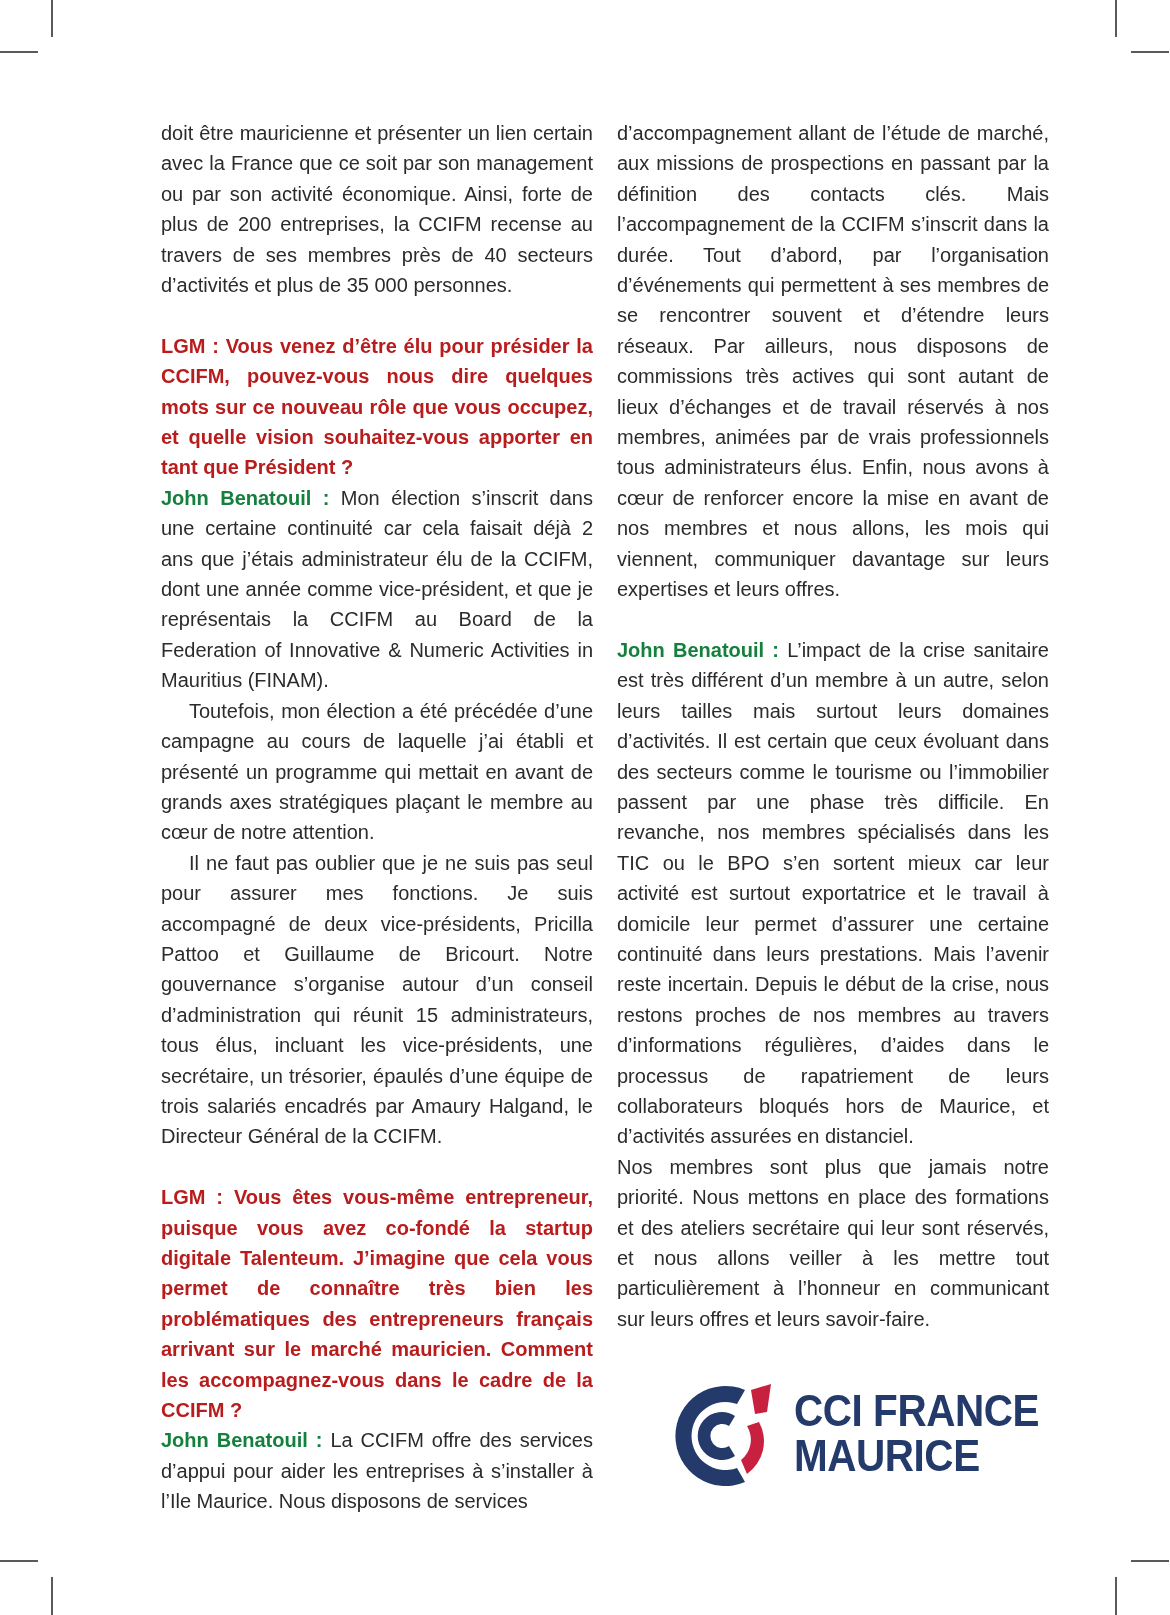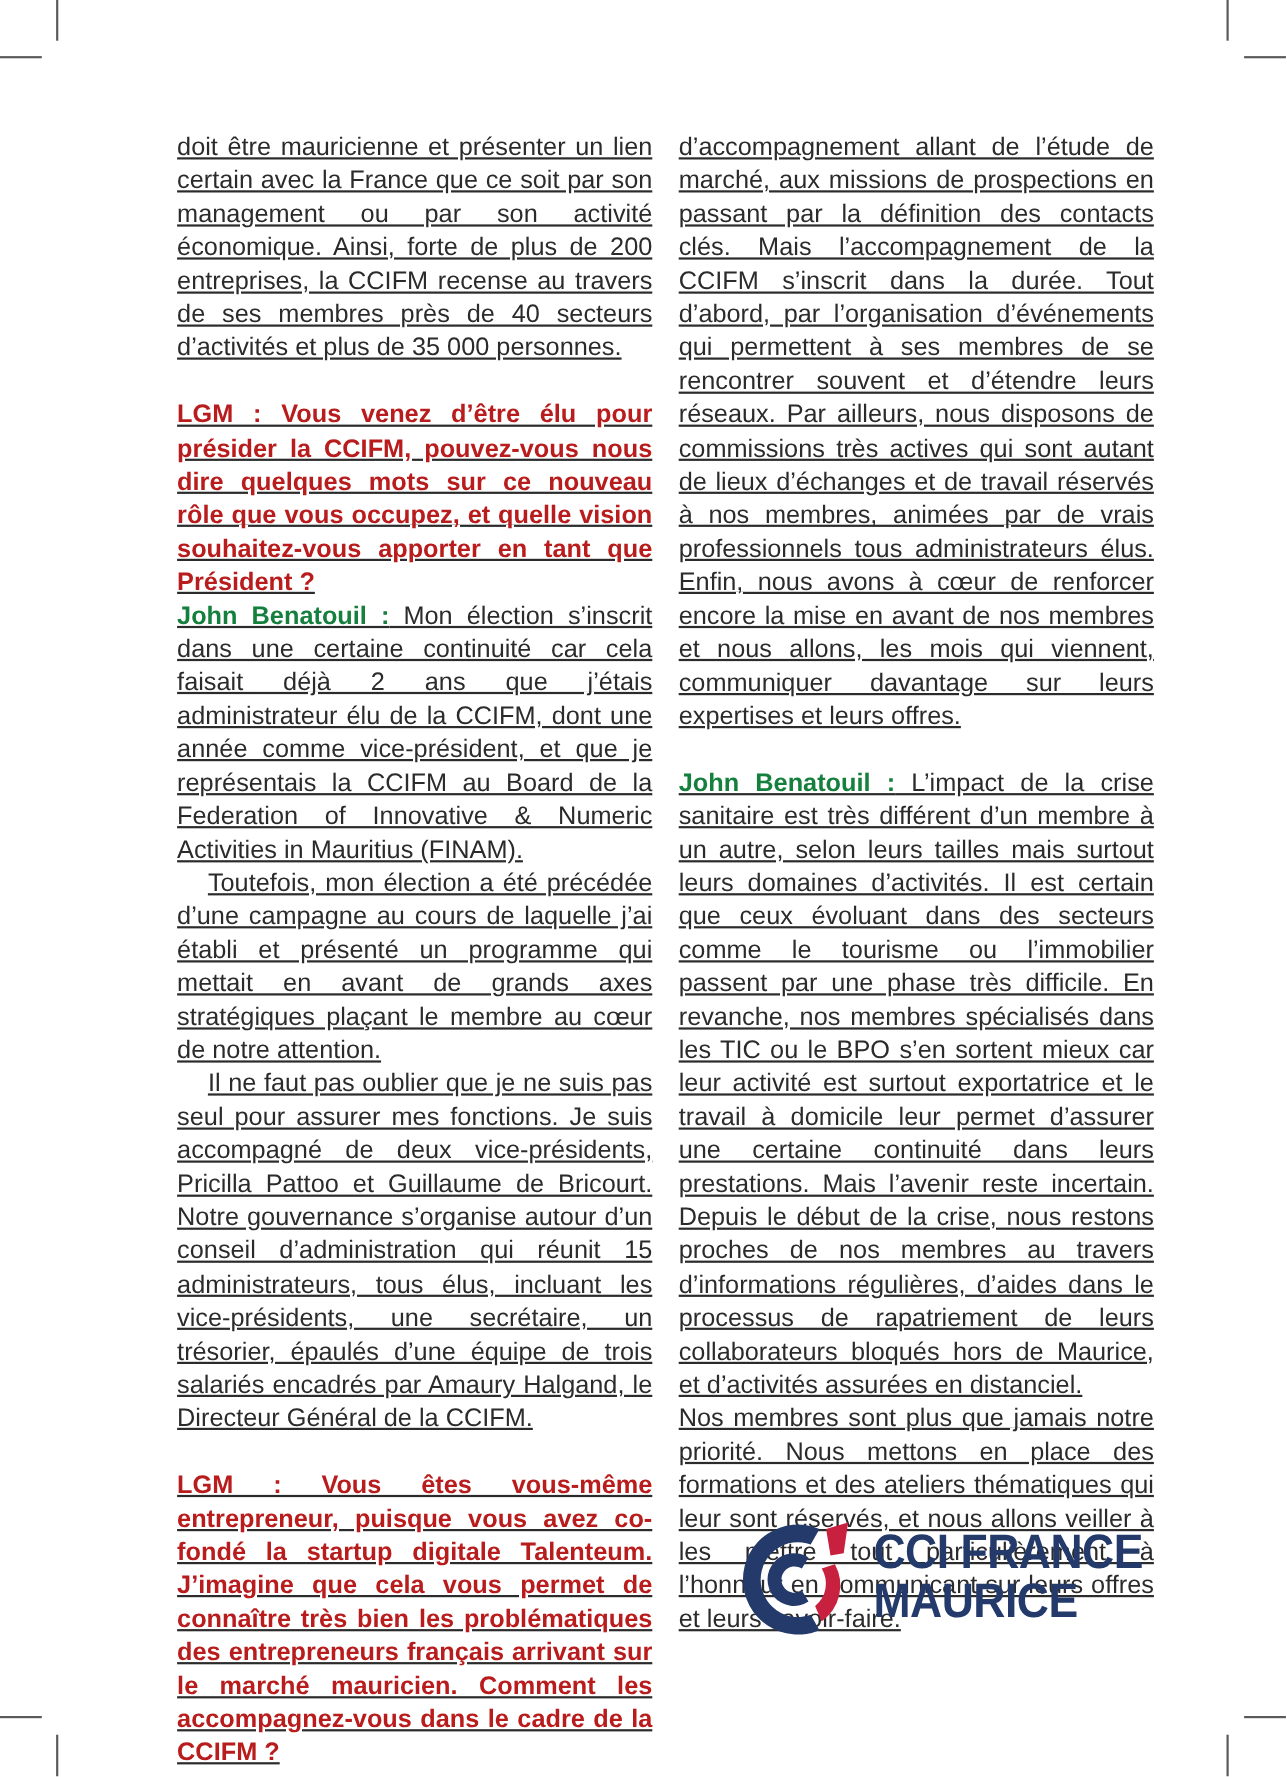--- a/index.html
+++ b/index.html
@@ -2,21 +2,21 @@
 <html><head>
   <meta charset="utf-8">
   <style>
     html, body { margin: 0; padding: 0; background: #ffffff; }
     body { width: 1170px; height: 1615px; position: relative; overflow: hidden;
            font-family: "Liberation Sans", "DejaVu Sans", sans-serif; color: #2b2b2b; }
     .crop { position: absolute; background: #5a5a5a; }
     .crop.v { width: 1.5px; height: 37px; }
     .crop.h { height: 1.5px; width: 38px; }
 
-    .col { position: absolute; top: 118px; width: 432px; font-size: 23px; line-height: 30.4px; text-decoration: underline; }
+    .col { position: absolute; top: 118px; width: 432px; font-size: 20px; line-height: 30.4px; }
     .col.left { left: 161px; }
     .col.right { left: 617px; }
     .col p { margin: 0; text-align: justify; text-align-last: left; }
     .col p.indent { text-indent: 28px; }
     .col p.q { font-weight: bold; color: #b91c1c; }
     .gap { height: 30.4px; }
     .spk { font-weight: bold; color: #15803d; }
 
     .logo { position: absolute; left: 675px; top: 1382px; width: 370px; height: 108px; }
     .logo-mark { position: absolute; left: 0; top: 0; width: 102px; height: 108px; }
@@ -39,27 +39,28 @@
 
 <div class="col left">
   <p>doit être mauricienne et présenter un lien certain avec la France que ce soit par son management ou par son activité économique. Ainsi, forte de plus de 200 entreprises, la CCIFM recense au travers de ses membres près de 40 secteurs d’activités et plus de 35 000 personnes.</p>
   <div class="gap"></div>
   <p class="q">LGM : Vous venez d’être élu pour présider la CCIFM, pouvez-vous nous dire quelques mots sur ce nouveau rôle que vous occupez, et quelle vision souhaitez-vous apporter en tant que Président ?</p>
   <p><span class="spk">John Benatouil :</span><span> Mon élection s’inscrit dans une certaine continuité car cela faisait déjà 2 ans que j’étais administrateur élu de la CCIFM, dont une année comme vice-président, et que je représentais la CCIFM au Board de la Federation of Innovative &amp; Numeric Activities in Mauritius (FINAM).</span></p>
   <p class="indent">Toutefois, mon élection a été précédée d’une campagne au cours de laquelle j’ai établi et présenté un programme qui mettait en avant de grands axes stratégiques plaçant le membre au cœur de notre attention.</p>
   <p class="indent">Il ne faut pas oublier que je ne suis pas seul pour assurer mes fonctions. Je suis accompagné de deux vice-présidents, Pricilla Pattoo et Guillaume de Bricourt. Notre gouvernance s’organise autour d’un conseil d’administration qui réunit 15 administrateurs, tous élus, incluant les vice-présidents, une secrétaire, un trésorier, épaulés d’une équipe de trois salariés encadrés par Amaury Halgand, le Directeur Général de la CCIFM.</p>
   <div class="gap"></div>
   <p class="q">LGM : Vous êtes vous-même entrepreneur, puisque vous avez co-fondé la startup digitale Talenteum. J’imagine que cela vous permet de connaître très bien les problématiques des entrepreneurs français arrivant sur le marché mauricien. Comment les accompagnez-vous dans le cadre de la CCIFM ?</p>
+  <p><span class="spk">John Benatouil :</span><span> La CCIFM offre des services d’appui pour aider les entreprises à s’installer à l’Ile Maurice. Nous disposons de services</span></p>
 </div>
 
 <div class="col right">
   <p>d’accompagnement allant de l’étude de marché, aux missions de prospections en passant par la définition des contacts clés. Mais l’accompagnement de la CCIFM s’inscrit dans la durée. Tout d’abord, par l’organisation d’événements qui permettent à ses membres de se rencontrer souvent et d’étendre leurs réseaux. Par ailleurs, nous disposons de commissions très actives qui sont autant de lieux d’échanges et de travail réservés à nos membres, animées par de vrais professionnels tous administrateurs élus. Enfin, nous avons à cœur de renforcer encore la mise en avant de nos membres et nous allons, les mois qui viennent, communiquer davantage sur leurs expertises et leurs offres.</p>
   <div class="gap"></div>
   <p><span class="spk">John Benatouil :</span><span> L’impact de la crise sanitaire est très différent d’un membre à un autre, selon leurs tailles mais surtout leurs domaines d’activités. Il est certain que ceux évoluant dans des secteurs comme le tourisme ou l’immobilier passent par une phase très difficile. En revanche, nos membres spécialisés dans les TIC ou le BPO s’en sortent mieux car leur activité est surtout exportatrice et le travail à domicile leur permet d’assurer une certaine continuité dans leurs prestations. Mais l’avenir reste incertain. Depuis le début de la crise, nous restons proches de nos membres au travers d’informations régulières, d’aides dans le processus de rapatriement de leurs collaborateurs bloqués hors de Maurice, et d’activités assurées en distanciel.</span></p>
-  <p>Nos membres sont plus que jamais notre priorité. Nous mettons en place des formations et des ateliers thématiques qui leur sont réservés, et nous allons veiller à les mettre tout particulièrement à l’honneur en communicant sur leurs offres et leurs savoir-faire.</p>
+  <p>Nos membres sont plus que jamais notre priorité. Nous mettons en place des formations et des ateliers secrétaire qui leur sont réservés, et nous allons veiller à les mettre tout particulièrement à l’honneur en communicant sur leurs offres et leurs savoir-faire.</p>
 </div>
 
 <div class="logo">
   <svg class="logo-mark" viewBox="0 0 102 108">
 
     <path d="M70 8 A50 50 0 1 0 70 100 L62 86 A34 34 0 1 1 62 22 Z" fill="#233a6b"></path>
 
     <path d="M60 34 A24 24 0 1 0 60 74 L54 64 A12 12 0 1 1 54 44 Z" fill="#233a6b"></path>
 
     <path d="M76 8 L96 2 L92 30 L80 32 Z" fill="#c8213f"></path>

